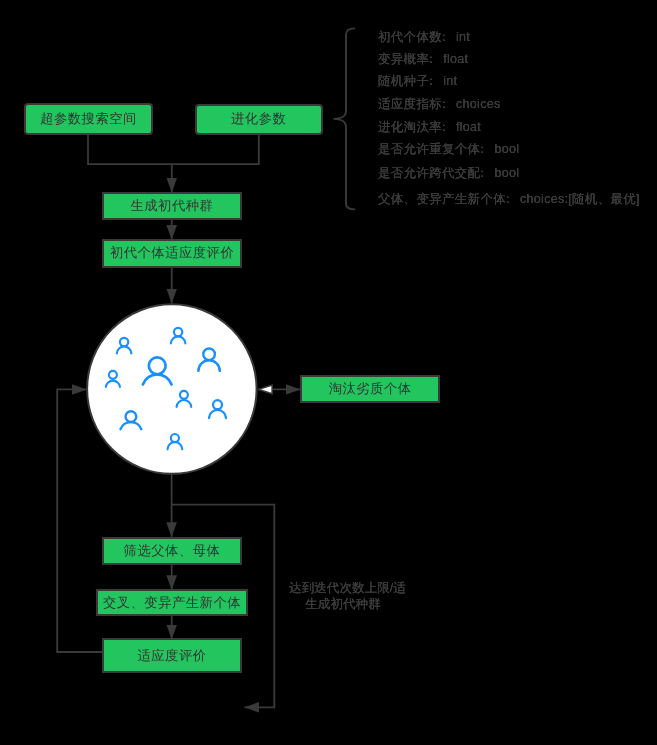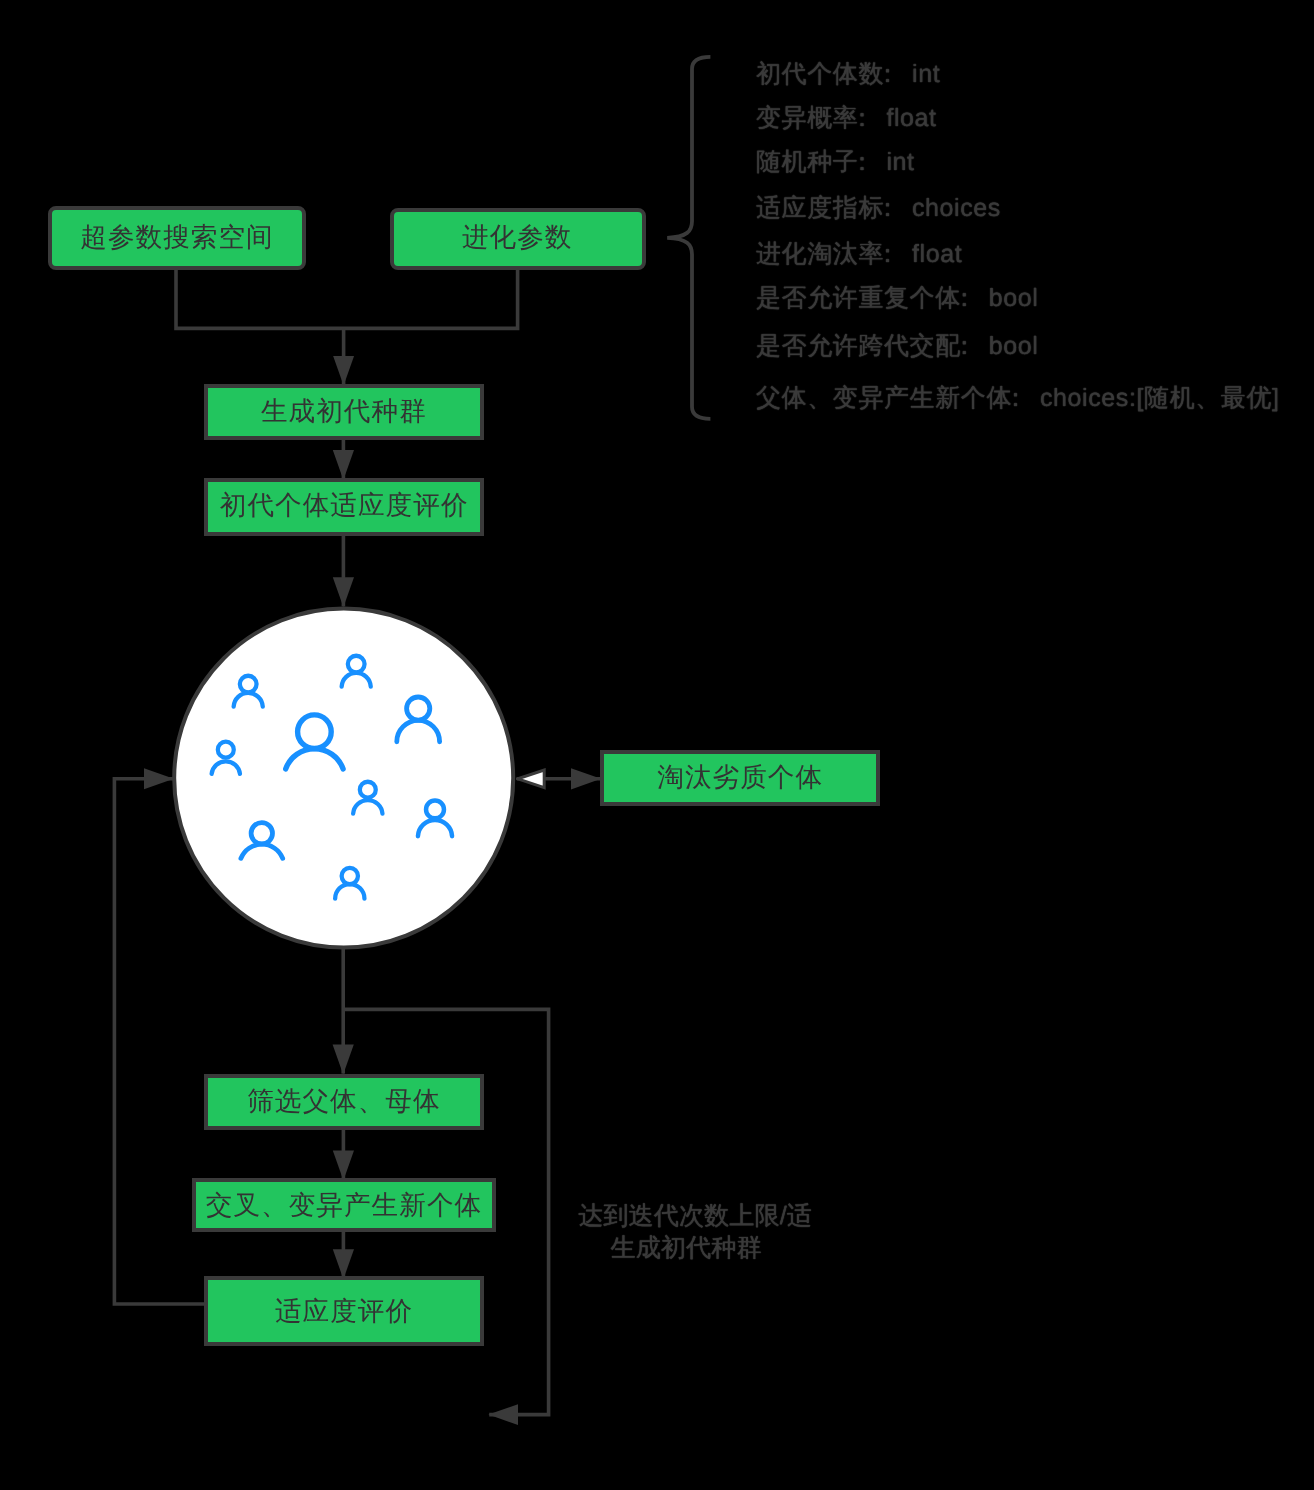--- a/index.html
+++ b/index.html
@@ -134,18 +134,18 @@
       <div class="param" style="left: 378px; top: 28.6px;"><span>初代个体数</span><span class="sep">：</span><span>int</span></div>
       <div class="param" style="left: 378px; top: 50.6px;"><span>变异概率</span><span class="sep">：</span><span>float</span></div>
       <div class="param" style="left: 378px; top: 72.6px;"><span>随机种子</span><span class="sep">：</span><span>int</span></div>
       <div class="param" style="left: 378px; top: 96px;"><span>适应度指标</span><span class="sep">：</span><span>choices</span></div>
       <div class="param" style="left: 378px; top: 118.8px;"><span>进化淘汰率</span><span class="sep">：</span><span>float</span></div>
       <div class="param" style="left: 378px; top: 141.3px;"><span>是否允许重复个体</span><span class="sep">：</span><span>bool</span></div>
       <div class="param" style="left: 378px; top: 165px;"><span>是否允许跨代交配</span><span class="sep">：</span><span>bool</span></div>
       <div class="param" style="left: 378px; top: 190.8px;"><span>父体、变异产生新个体</span><span class="sep">：</span><span>choices:[随机、最优]</span></div>
     </div>
 
-  <div class="cond" style="left:287px;top:579.5px;width:121px;margin-top:20px;">
+  <div class="cond" style="left:287px;top:579.5px;width:121px;">
     <div>达到迭代次数上限/适</div>
     <div class="l2">生成初代种群</div>
   </div>
 
 </div>
 
 </body></html>

